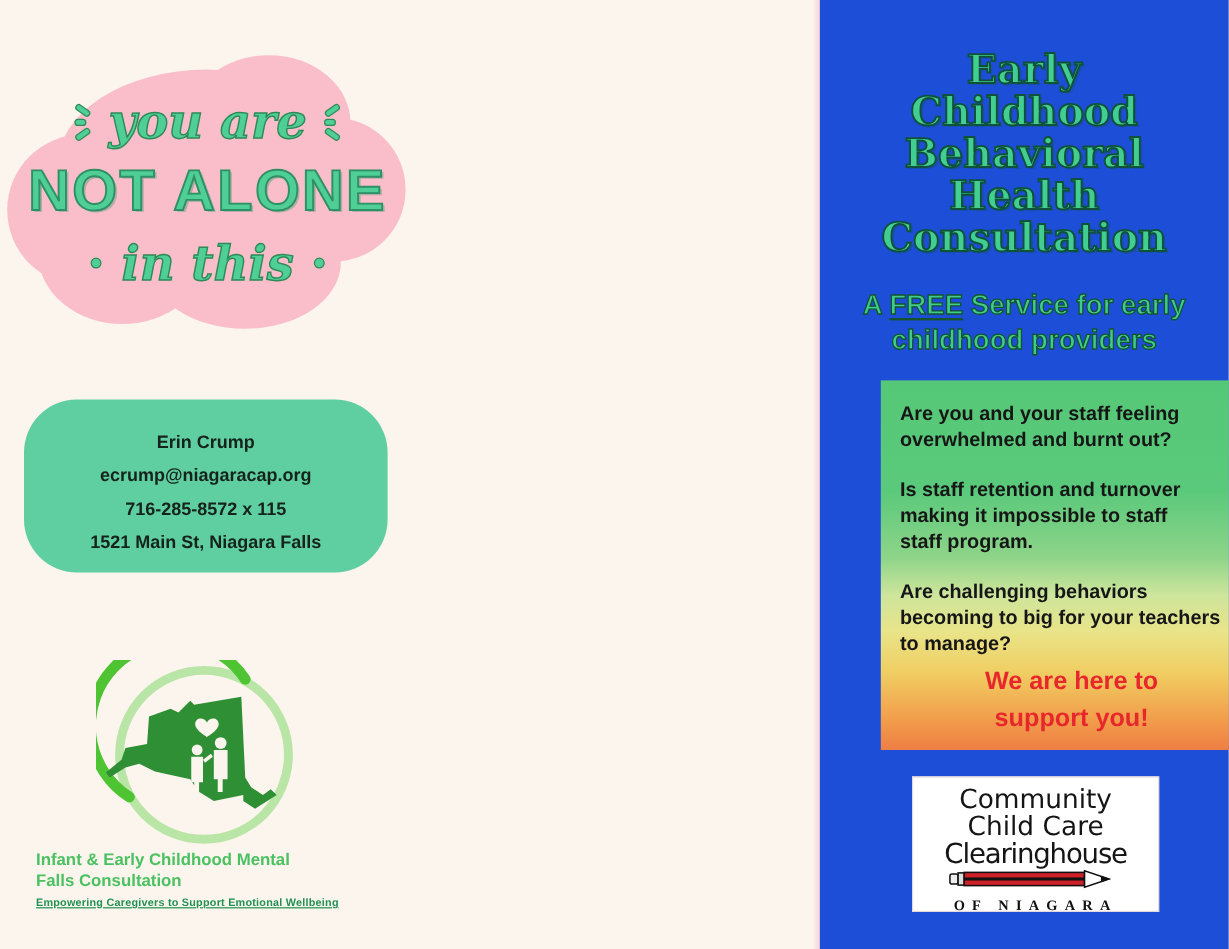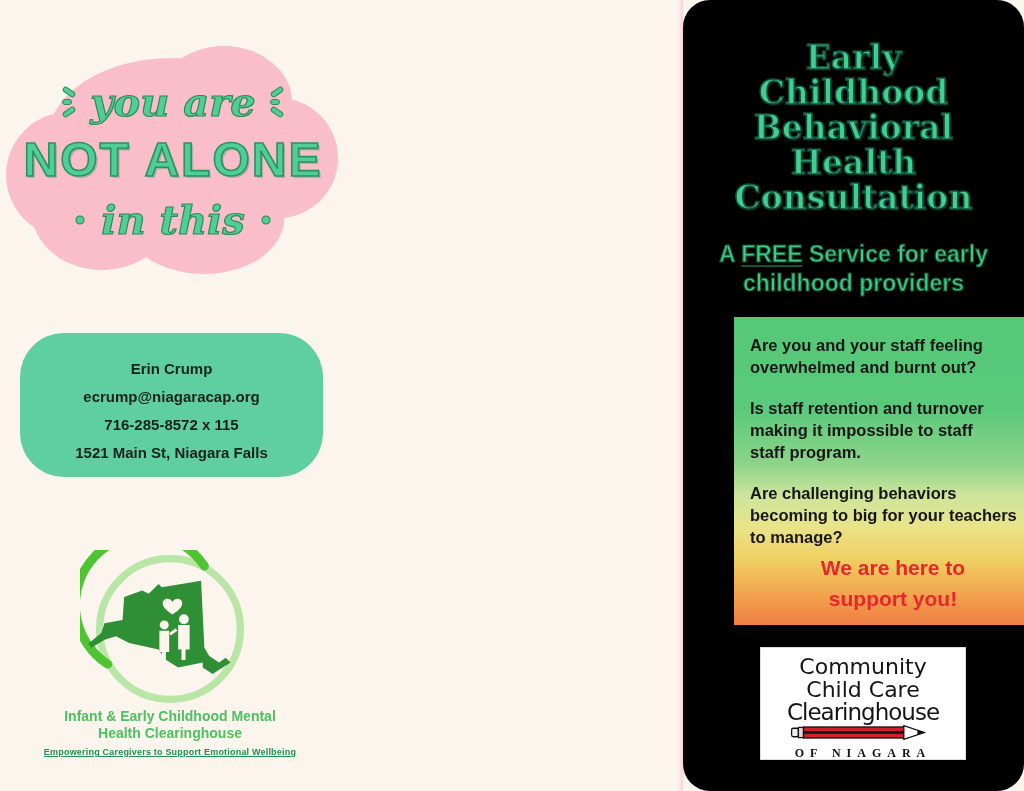--- a/index.html
+++ b/index.html
@@ -36,29 +36,29 @@
   .spark.left .dash:nth-child(3){ transform:rotate(-35deg); }
   .spark.right .dash:nth-child(1){ transform:rotate(-35deg); }
   .spark.right .dash:nth-child(2){ transform:rotate(0deg); width:10px; }
   .spark.right .dash:nth-child(3){ transform:rotate(35deg); }
 
   .contact-card { position:absolute; left:20px; top:333px; width:303px; height:144px;
                   background:#5FCEA1; border-radius:44px; text-align:center;
                   padding-top:22px; }
   .contact-card div { font-weight:bold; color:#15231C; font-size:15px; line-height:28px; }
 
-  .iecmhc { position:absolute; left:30px; top:550px; width:280px; text-align:center; }
+  .iecmhc { position:absolute; left:30px; top:550px; width:280px; }
   .iecmhc svg { display:block; margin:0 auto; }
   .iecmhc-line { color:#4CC161; font-weight:bold; font-size:14px; line-height:17px; }
   .iecmhc-tag { color:#1F9150; font-weight:bold; font-size:9px; margin-top:5px;
                 letter-spacing:.2px;text-decoration:underline; }
 
   
   .right-panel { position:absolute; left:683px; top:0; width:341px; height:791px;
-                 background:#000000;border-radius:27px; }
+                 background:#1d4ed8; }
   .right-panel::before { content:""; position:absolute; left:-6px; top:0; width:6px;
                  height:100%; background:linear-gradient(90deg, rgba(251,185,197,0), #FBD3DA); }
 
   .main-title { position:absolute; left:0; top:40px; width:100%; text-align:center;
                 font-family:"DejaVu Serif", serif; font-weight:bold; font-size:33px;
                 line-height:35px; color:#41CE90; -webkit-text-stroke:1.6px #10513B;
                 text-shadow:2px 2px 0 rgba(16,81,59,.28); }
   .subtitle { position:absolute; left:0; top:240px; width:100%; text-align:center;
               font-weight:bold; font-size:23px; line-height:29px; color:#3FCB8E;
               -webkit-text-stroke:1.1px #14532D; }
@@ -139,21 +139,21 @@
 
         <path fill="#FCF5EE" d="M113,62 c-3,-6 -12,-5 -12,2 c0,6 12,13 12,13 c0,0 12,-7 12,-13 c0,-7 -9,-8 -12,-2 Z"></path>
 
         <circle cx="103" cy="90" r="5.5" fill="#FCF5EE"></circle>
         <path fill="#FCF5EE" d="M97,97 h12 v26 h-4 v11 h-5 v-11 h-3 Z"></path>
         <circle cx="127" cy="83" r="6" fill="#FCF5EE"></circle>
         <path fill="#FCF5EE" d="M120,90 h14 v30 h-5 v13 h-5 v-13 h-4 Z"></path>
         <path fill="#FCF5EE" d="M109,100 l8,-6 2,3 -8,6 Z"></path>
       </svg>
       <div class="iecmhc-line">Infant &amp; Early Childhood Mental</div>
-      <div class="iecmhc-line">Health Clearinghouse</div>
+      <div class="iecmhc-line">Falls Consultation</div>
       <div class="iecmhc-tag">Empowering Caregivers to Support Emotional Wellbeing</div>
     </div>
   </div>
 
   <div class="right-panel">
 
     <div class="main-title">
       <div>Early</div>
       <div>Childhood</div>
       <div>Behavioral</div>

